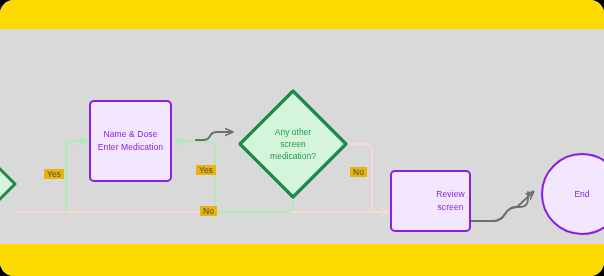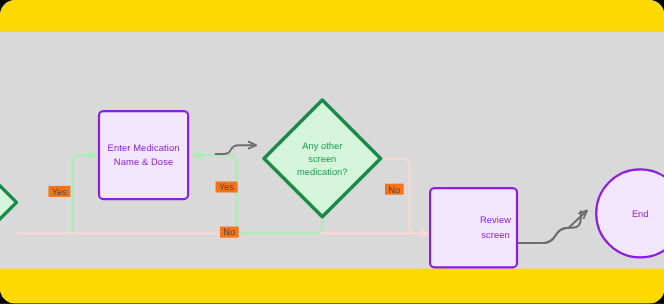--- a/index.html
+++ b/index.html
@@ -59,21 +59,21 @@
     border-radius: 5px;
     color: #8b1ee0;
     font-size: 8.5px;
     line-height: 13px;
     letter-spacing: .1px;
   }
   #node-enter-medication {
     left: 89px; top: 71px; width: 83px; height: 82px;
   }
   #node-review-screen {
-    left: 390px; top: 141px; width: 81px; height: 74px; padding-left: 40px;
+    left: 390px; top: 141px; width: 81px; height: 62px; padding-left: 40px;
   }
   #node-end {
     left: 541px; top: 124px; width: 82px; height: 82px;
     background: #f3e6ff;
     border: 2.5px solid #8b1ee0;
     border-radius: 50%;
     color: #8b1ee0;
     font-size: 8.5px;
   }
   .decision-wrap {
@@ -98,21 +98,21 @@
     justify-content: center;
     text-align: center;
     color: #1f9c52;
     font-size: 8.5px;
     line-height: 12px;
   }
   .edge-label {
     position: absolute;
     color: #4a4a4a;
     font-size: 8.5px;
-    background: #f97316;
+    background: #eab308;
     padding: 0 3px;
     white-space: nowrap;
   }
   #label-yes-left  { left: 44px;  top: 140px; }
   #label-yes-mid   { left: 196px; top: 136px; }
   #label-no-mid    { left: 200px; top: 177px; }
   #label-no-right  { left: 350px; top: 138px; }
 </style>
 </head>
 <body>
@@ -153,22 +153,22 @@
 
     <div class="decision-wrap" id="node-decision-left">
       <svg class="diamond-shape" viewBox="0 0 74 74" preserveAspectRatio="none">
         <polygon points="37,2 72,37 37,72 2,37" fill="#d4f5da" stroke="#1a8a48" stroke-width="3" stroke-linejoin="round"></polygon>
       </svg>
       <div class="diamond-label">?</div>
     </div>
 
     <div class="node proc" id="node-enter-medication">
       <div>
+        <div>Name &amp; Dose</div>
         <div>Enter Medication</div>
-        <div>Name &amp; Dose</div>
       </div>
     </div>
 
     <div class="decision-wrap" id="node-decision-stool">
       <svg class="diamond-shape" viewBox="0 0 112 112" preserveAspectRatio="none">
         <polygon points="56,3 109,56 56,109 3,56" fill="#d4f5da" stroke="#1a8a48" stroke-width="3.2" stroke-linejoin="round"></polygon>
       </svg>
       <div class="diamond-label">
         <div>
           <div>Any other</div>

